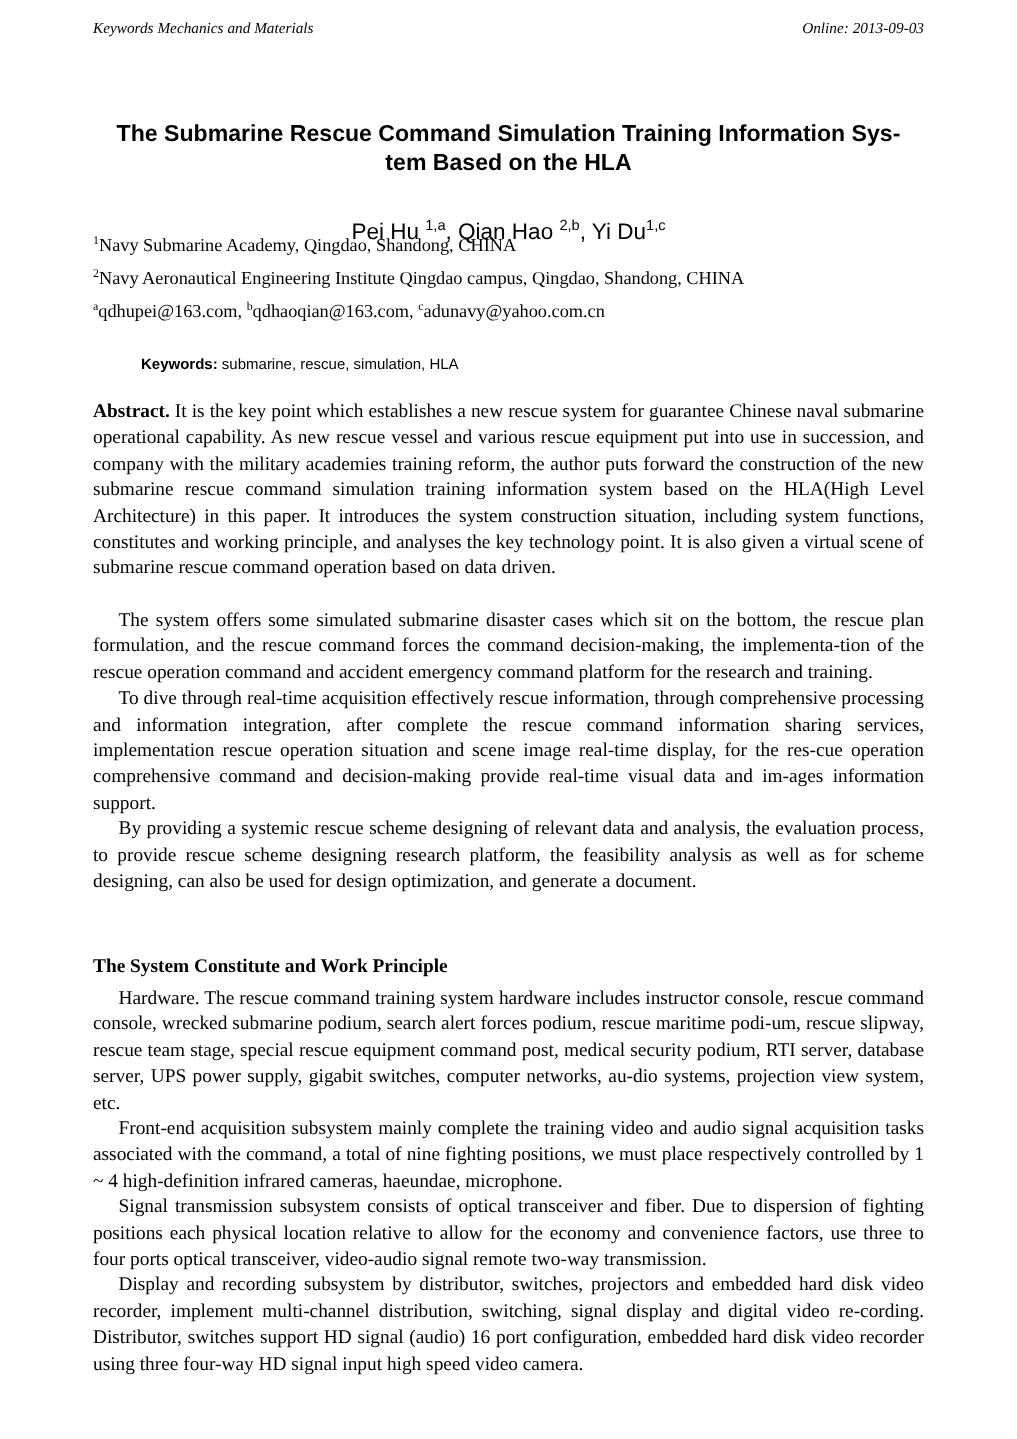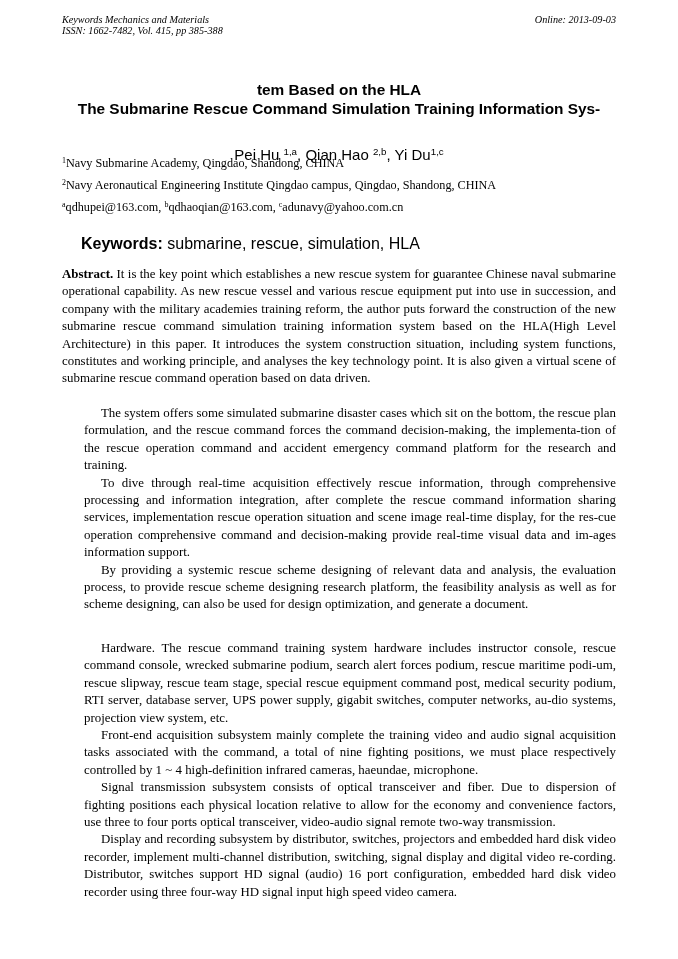--- a/index.html
+++ b/index.html
@@ -3,41 +3,40 @@
 <meta charset="utf-8">
 <style>
   html, body { margin: 0; padding: 0; background: #ffffff; }
   body { width: 678px; height: 959px; position: relative; overflow: hidden; color: #000; }
   .header { position: absolute; top: 14px; left: 62px; width: 554px; font-family: "Liberation Serif", serif; font-style: italic; font-size: 10.2px; line-height: 11.2px; }
   .header .online { position: absolute; right: 0; top: 0; }
   .title { position: absolute; top: 80px; left: 62px; width: 554px; text-align: center; font-family: "Liberation Sans", sans-serif; font-weight: bold; font-size: 15.4px; line-height: 19px; }
   .authors { position: absolute; top: 146px; left: 62px; width: 554px; text-align: center; font-family: "Liberation Sans", sans-serif; font-size: 15px; line-height: 18px; }
   .affil { position: absolute; left: 62px; width: 554px; font-family: Liberation Serif, serif; font-size: 12.2px; line-height: 15px; }
   sup { font-size: 65%; vertical-align: 0.55em; line-height: 0; }
-  .keywords { position: absolute; top: 236px; left: 49px; width: 554px; font-family: "Liberation Sans", sans-serif; font-size: 16px; line-height: 15px; padding-left: 32px; }
+  .keywords { position: absolute; top: 236px; left: 62px; width: 554px; font-family: "Liberation Sans", sans-serif; font-size: 10px; line-height: 15px; padding-left: 32px; }
   .keywords b { font-weight: bold; }
   .body-text { font-family: "Liberation Serif", serif; font-size: 12.9px; line-height: 17.4px; text-align: justify; }
   .block { position: absolute; left: 62px; width: 554px; }
   .para { margin: 0; text-indent: 0; }
-  .para.indent { text-indent: 17px; margin-left: 22px; }
+  .para.indent { text-indent: 17px; }
   .section-heading { font-family: "Liberation Serif", serif; font-weight: bold; font-size: 12.9px; line-height: 17px; margin: 0; }
   .lead { font-weight: normal; }
 </style>
 </head>
 <body>
 
 <div class="header">
   <div>Keywords Mechanics and Materials</div>
-  <div>ISSN: 1662-7482, Vol. 415, pp 385-388</div>
   <div class="online">Online: 2013-09-03</div>
 </div>
 
 <div class="title">
+  <div>The Submarine Rescue Command Simulation Training Information Sys-</div>
   <div>tem Based on the HLA</div>
-  <div>The Submarine Rescue Command Simulation Training Information Sys-</div>
 </div>
 
 <div class="authors">
   <span>Pei Hu </span><sup>1,a</sup><span>, </span><span>Qian Hao </span><sup>2,b</sup><span>, </span><span>Yi Du</span><sup>1,c</sup>
 </div>
 
 <div class="affil" style="top:156px;">
   <sup>1</sup><span>Navy Submarine Academy, Qingdao, Shandong, CHINA</span>
 </div>
 <div class="affil" style="top:178px;">
@@ -56,18 +55,19 @@
 </div>
 
 <div class="block body-text" style="top:401px;">
   <div style="height:4px"></div>
   <p class="para indent">The system offers some simulated submarine disaster cases which sit on the bottom, the rescue plan formulation, and the rescue command forces the command decision-making, the implementa-tion of the rescue operation command and accident emergency command platform for the research and training.</p>
   <p class="para indent">To dive through real-time acquisition effectively rescue information, through comprehensive processing and information integration, after complete the rescue command information sharing services, implementation rescue operation situation and scene image real-time display, for the res-cue operation comprehensive command and decision-making provide real-time visual data and im-ages information support.</p>
   <p class="para indent">By providing a systemic rescue scheme designing of relevant data and analysis, the evaluation process, to provide rescue scheme designing research platform, the feasibility analysis as well as for scheme designing, can also be used for design optimization, and generate a document.</p>
 </div>
 
 <div class="block body-text" style="top:636px;">
+  <p class="section-heading">The System Constitute and Work Principle</p>
   <div style="height:4px"></div>
   <p class="para indent"><b class="lead">Hardware.</b><span> The rescue command training system hardware includes instructor console, rescue command console, wrecked submarine podium, search alert forces podium, rescue maritime podi-um, rescue slipway, rescue team stage, special rescue equipment command post, medical security podium, RTI server, database server, UPS power supply, gigabit switches, computer networks, au-dio systems, projection view system, etc.</span></p>
   <p class="para indent">Front-end acquisition subsystem mainly complete the training video and audio signal acquisition tasks associated with the command, a total of nine fighting positions, we must place respectively controlled by 1 ~ 4 high-definition infrared cameras, haeundae, microphone.</p>
   <p class="para indent">Signal transmission subsystem consists of optical transceiver and fiber. Due to dispersion of fighting positions each physical location relative to allow for the economy and convenience factors, use three to four ports optical transceiver, video-audio signal remote two-way transmission.</p>
   <p class="para indent">Display and recording subsystem by distributor, switches, projectors and embedded hard disk video recorder, implement multi-channel distribution, switching, signal display and digital video re-cording. Distributor, switches support HD signal (audio) 16 port configuration, embedded hard disk video recorder using three four-way HD signal input high speed video camera.</p>
 </div>
 
 </body></html>

